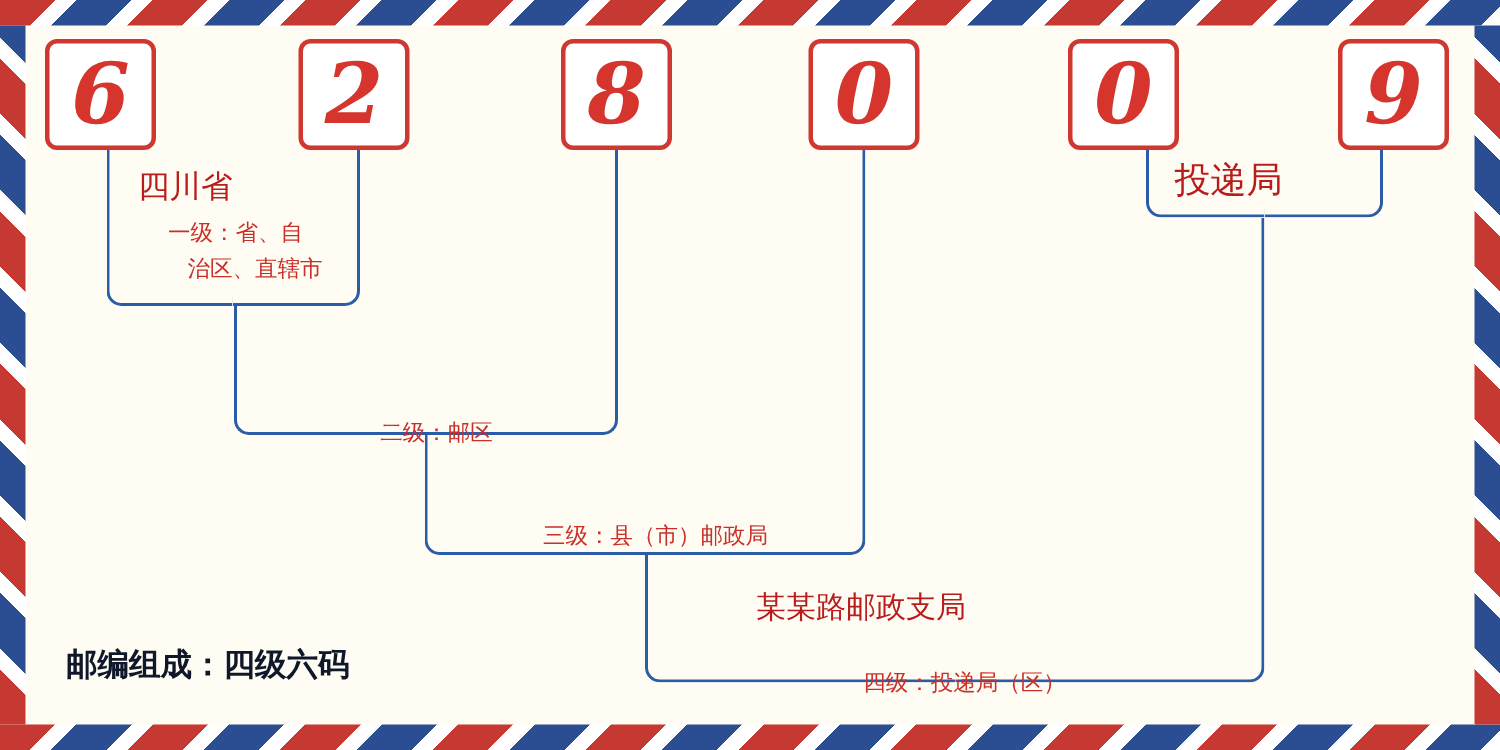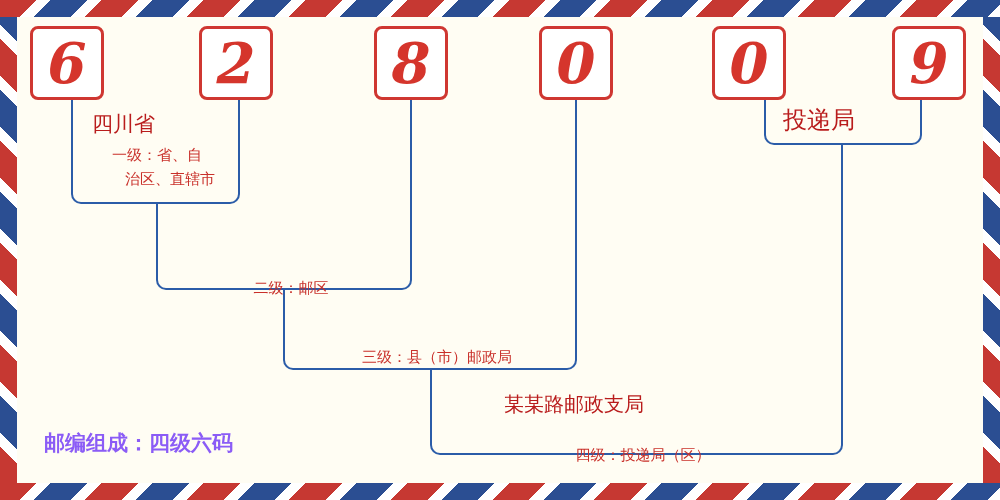--- a/index.html
+++ b/index.html
@@ -70,21 +70,21 @@
   .l2n{left:221px; top:229px; width:140px;}
   .l2d{left:201px; top:259px; width:180px;margin-top:20px;}
   .l3n{left:331px; top:309px; width:180px;}
   .l3d{left:267px; top:324px; width:340px;margin-top:24px;}
   .l4n{left:504px; top:392px; width:240px; font-size:20px;}
   .l4d{left:483px; top:426px; width:320px;margin-top:20px;}
   .l5n{left:783px; top:106px; width:120px; font-size:24px;}
 
   .footer-note {
     position:absolute; left:44px; top:429px;
-    color:#8b5cf6; font-size:21px; font-weight:bold; z-index:4;
+    color:#0f172a; font-size:21px; font-weight:bold; z-index:4;
   }
 </style>
 </head>
 <body>
 
 <div class="canvas">
 
   <div class="stripe h top"></div>
   <div class="stripe h bottom"></div>
   <div class="stripe v left"></div>

